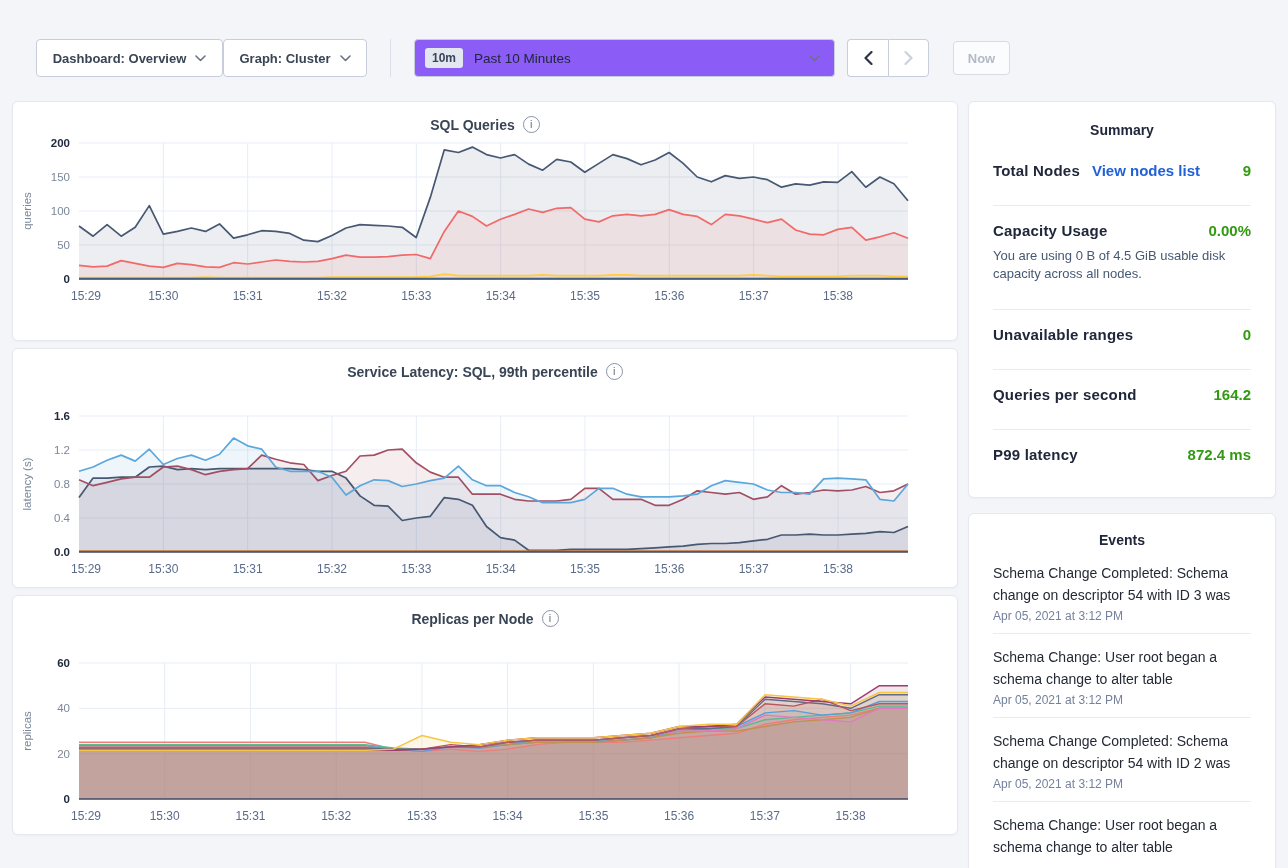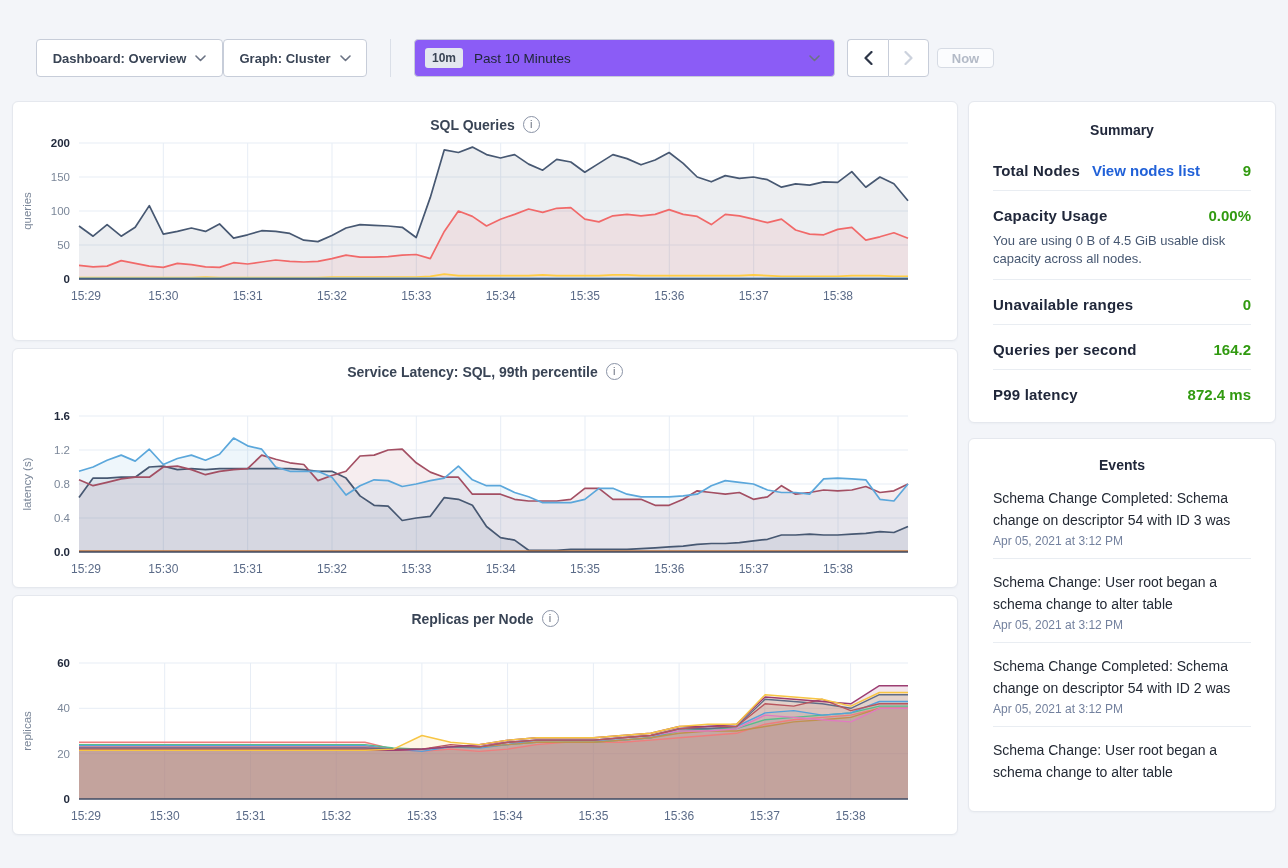--- a/index.html
+++ b/index.html
@@ -16,40 +16,40 @@
   .time-picker{width:421px;height:38px;background:#8b5cf6;border:1px solid #c7cdd9;border-radius:4px;
           display:flex;align-items:center;padding:0 14px 0 10px;gap:11px;cursor:pointer;font-family:inherit}
   .time-badge{background:#e3e7ef;border-radius:3px;padding:3px 7px;font-size:12px;font-weight:700;color:#394455}
   .time-label{font-size:13.5px;font-weight:400;color:#20273a}
   .time-picker .chev{margin-left:auto}
   .arrow-group{display:flex;margin-left:12px}
   .arrow-btn{width:41px;height:38px;background:#fff;border:1px solid #c7cdd9;display:flex;
           align-items:center;justify-content:center;cursor:pointer;padding:0}
   .arrow-btn.prev{border-radius:4px 0 0 4px;border-right:none}
   .arrow-btn.next{border-radius:0 4px 4px 0;cursor:default}
-  .now-btn{margin-left:8px;width:57px;height:20px;border:1px solid #d6dbe4;border-radius:4px;
+  .now-btn{margin-left:24px;width:57px;height:34px;border:1px solid #d6dbe4;border-radius:4px;
           background:#fbfcfe;color:#b3bac7;font-weight:700;font-size:13px;cursor:default;font-family:inherit}
   .main{display:flex;gap:10px;margin-top:24px;align-items:flex-start}
   .charts-col{width:946px;display:flex;flex-direction:column;gap:7px}
   .card{background:#fff;border:1px solid #e5e8ee;border-radius:6px;box-shadow:0 1px 2px rgba(60,80,110,.04)}
   .chart-card{height:240px;padding:12px 0 0;overflow:hidden}
   .chart-head{display:flex;justify-content:center;align-items:center;gap:8px;height:21px}
   .chart-title{font-size:14px;font-weight:700;color:#394455}
   .info-icon{width:17px;height:17px;border:1px solid #8a93a6;border-radius:50%;color:#69707e;
           font-size:11px;line-height:1;display:inline-flex;align-items:center;justify-content:center;cursor:pointer}
   .chart-legend{height:20px;margin:6px 49px 0 0;display:flex;justify-content:flex-end;align-items:center;gap:19px}
   .legend-item{display:inline-flex;align-items:center;gap:6px;font-size:11px;color:#5e646c}
   .legend-dot{width:9px;height:9px;border-radius:50%;display:inline-block}
   .legend-spacer{height:26px}
   svg text{font-family:"Liberation Sans","DejaVu Sans",sans-serif}
   .side-col{width:318px;display:flex;flex-direction:column;gap:15px}
   .summary-card{padding:20px 24px 8px}
   .panel-title{font-size:14px;font-weight:700;text-align:center;margin:0;color:#20273a}
   #summary-rows{margin-top:8px}
-  .summary-row{padding:16px 0 11px;border-bottom:1px solid #e9edf2}
+  .summary-row{padding:16px 0 26px;border-bottom:1px solid #e9edf2}
   .summary-row:last-child{border-bottom:none}
   .summary-row-top{display:flex;align-items:baseline}
   .summary-label{font-size:15px;font-weight:700;color:#20273a;letter-spacing:.2px}
   .summary-link{font-size:15px;font-weight:700;color:#2161d8;margin-left:12px;text-decoration:none;cursor:pointer}
   .summary-value{margin-left:auto;font-size:15px;font-weight:700;color:#319a10;white-space:nowrap}
   .summary-desc{margin:8px 0 0;font-size:13px;line-height:18px;color:#475872}
   .events-card{padding:18px 24px}
   #events-list{margin-top:2px}
   .event-item{padding:12px 0 10px;border-bottom:1px solid #e9edf2}
   .event-item:last-child{border-bottom:none}

